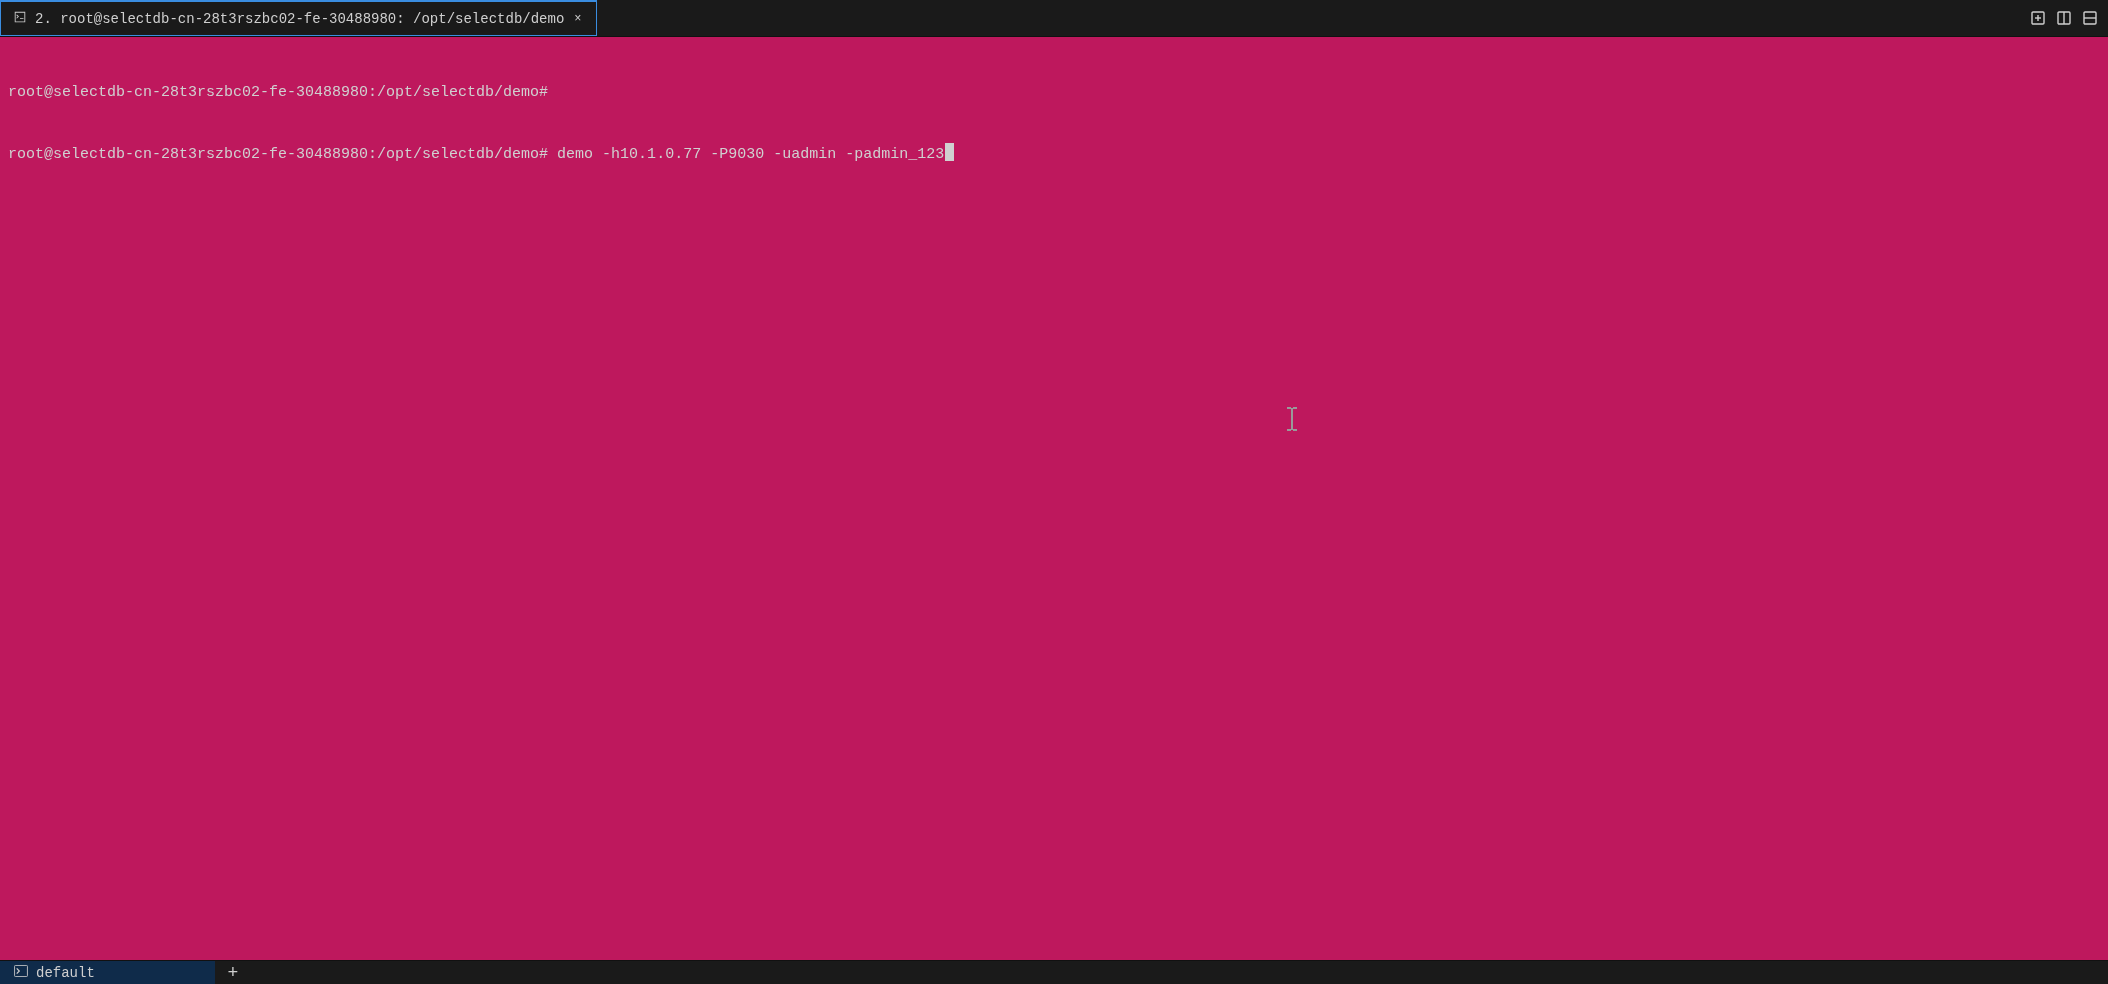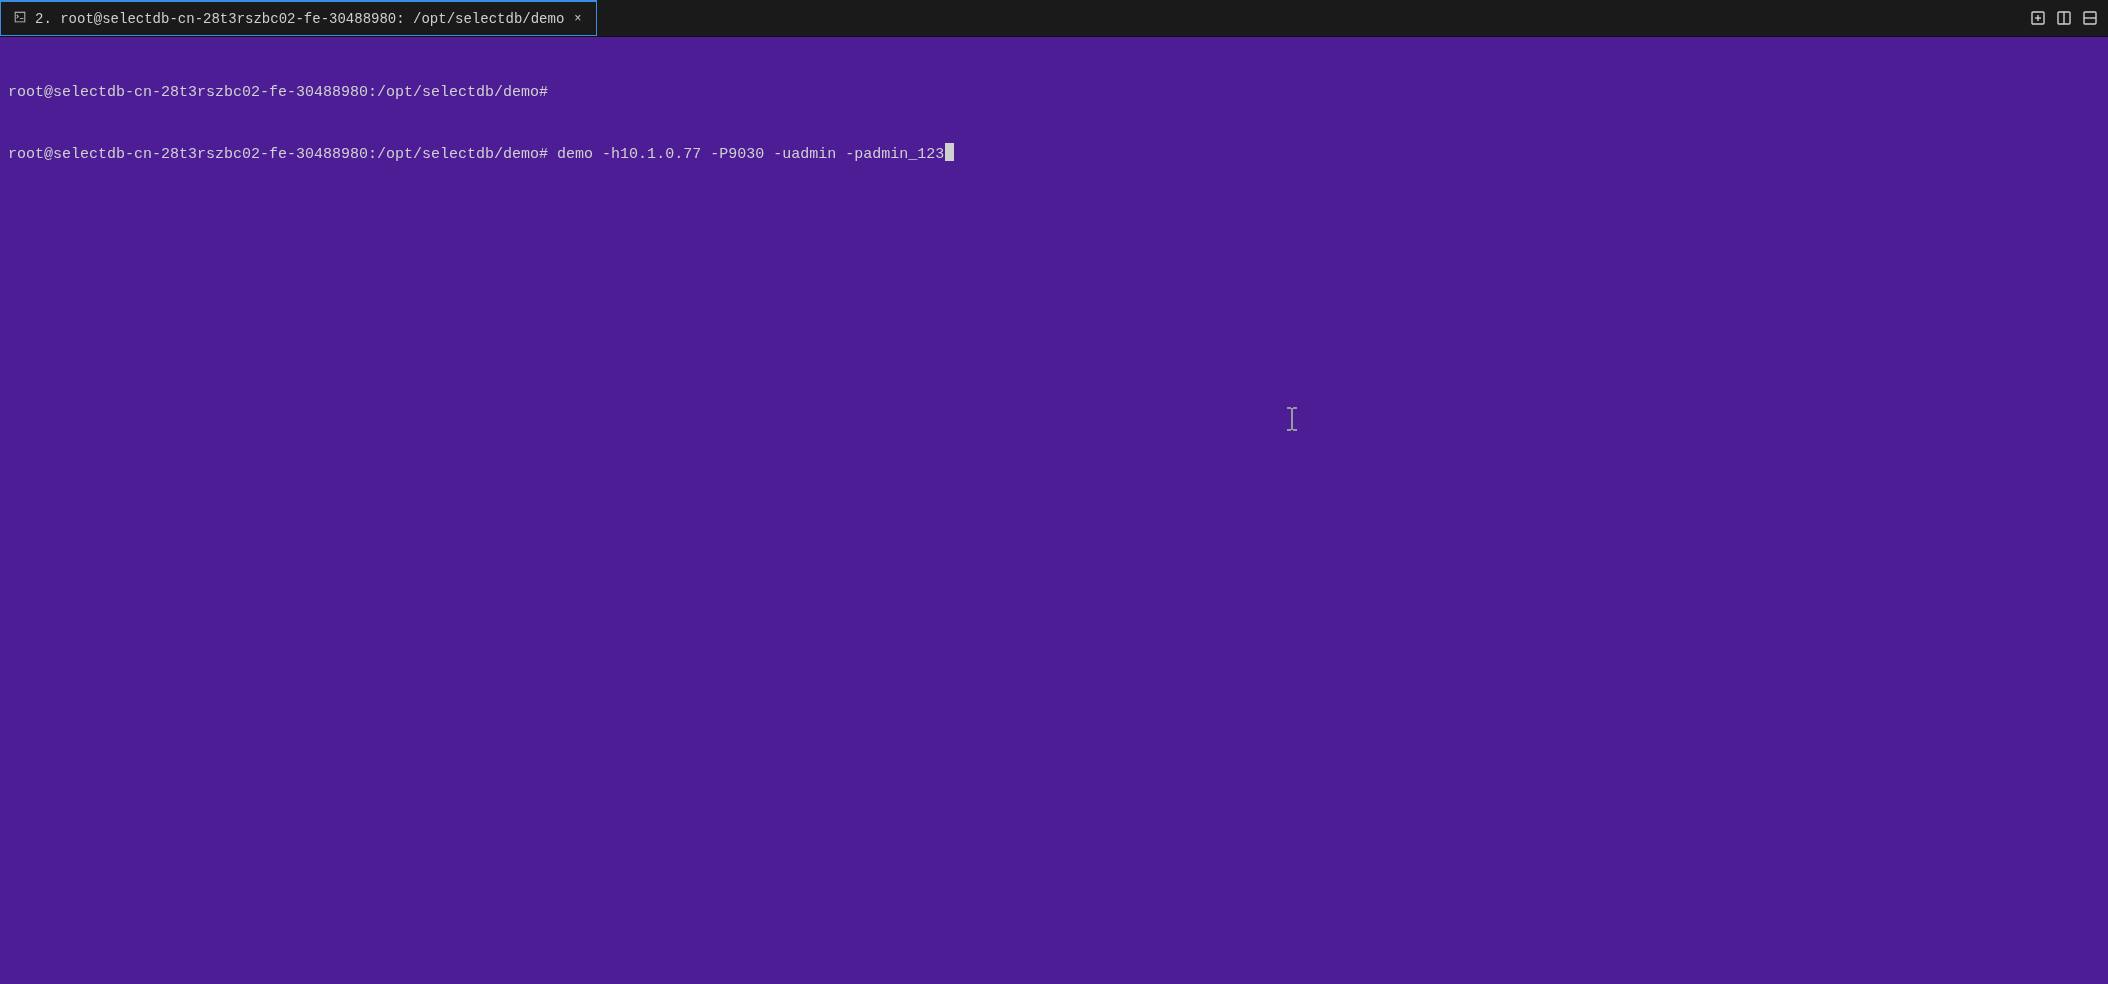--- a/index.html
+++ b/index.html
@@ -78,21 +78,21 @@
     width: 16px;
     height: 16px;
     stroke: #cfcfcf;
     fill: none;
     stroke-width: 1.4;
   }
   
   .terminal-body {
     flex: 1;
     padding: 6px 8px;
-    background: #4c1d95;
+    background: #be185d;
     font-size: 15px;
     line-height: 20px;
     letter-spacing: 0;
     white-space: pre;
     color: #d0d0d0;
     position: relative;
     cursor: text;
     font-family: Liberation Mono, monospace;
   }
   .term-line {
@@ -205,14 +205,28 @@
 
     
     <div class="ibeam-cursor">
       <svg viewBox="0 0 12 24">
         <path d="M1 1 H5 M7 1 H11 M6 1 V23 M1 23 H5 M7 23 H11" stroke="#ffffff" stroke-width="2" fill="none"></path>
         <path d="M1 1 H5 M7 1 H11 M6 1 V23 M1 23 H5 M7 23 H11" stroke="#000000" stroke-width="0.8" fill="none"></path>
       </svg>
     </div>
   </div>
 
+  <div class="bottom-bar">
+    <div class="workspace-tab">
+      <span>
+        <svg viewBox="0 0 16 14">
+            <rect x="0.5" y="0.5" width="15" height="13" rx="1" fill="none" stroke-width="1"></rect>
+            <path d="M3 4l3 3-3 3" fill="none" stroke-width="1.4"></path>
+          </svg>
+      </span>
+      <span>default</span>
+    </div>
+    <div class="workspace-add">
+      <span>+</span>
+    </div>
+  </div>
 
 </div>
 
 </body></html>

